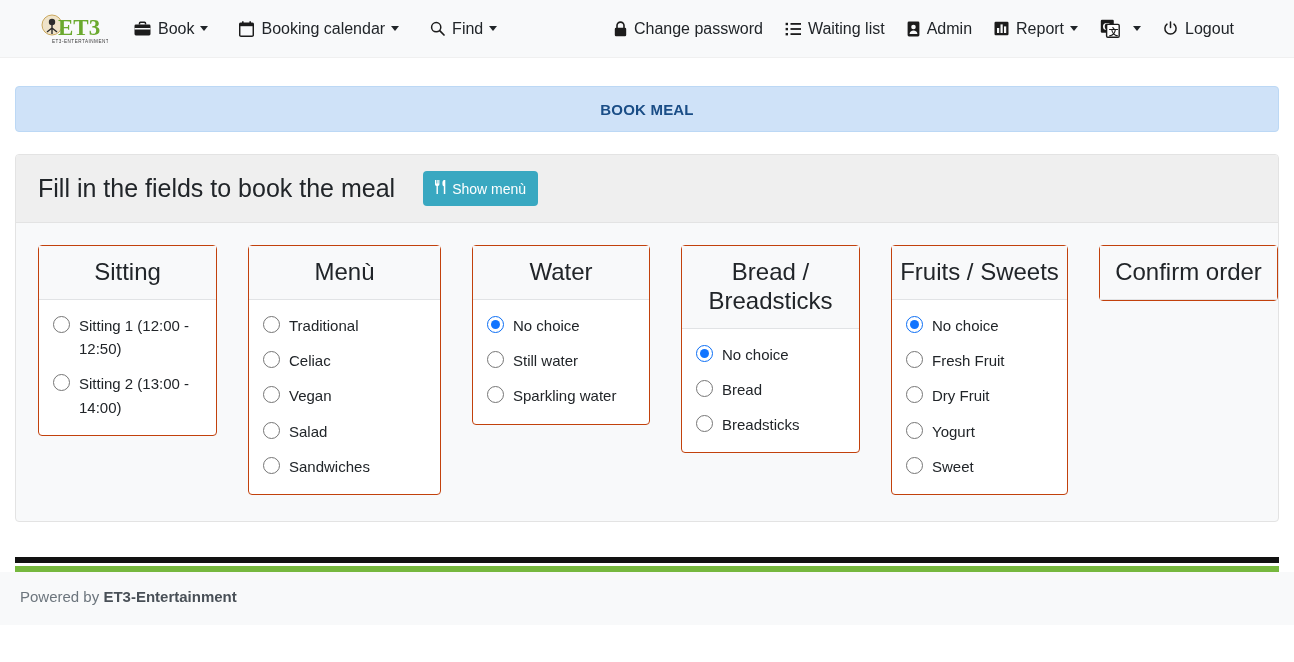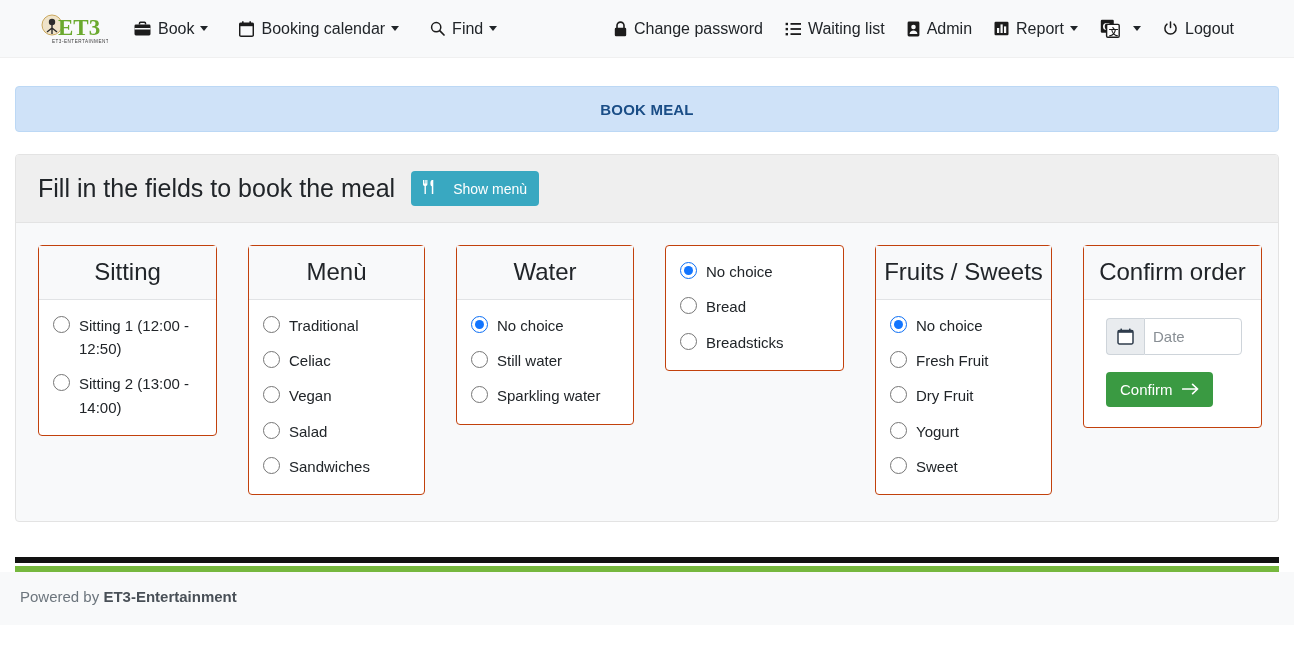--- a/index.html
+++ b/index.html
@@ -75,28 +75,28 @@
   }
   .card-header {
     background: #efefef;
     border-bottom: 1px solid #e3e3e3;
     padding: 16px 22px;
     display: flex; align-items: center;
     min-height: 58px;
   }
   .card-header-title { font-size: 25px; color: #212529; font-weight: normal; }
   .btn-menu {
-    margin-left: 16px;
+    margin-left: 28px;
     background: #39a8c1;
     color: #fff;
     border: none;
     border-radius: 4px;
     padding: 8px 12px 8px 10px;
     font-size: 14px;
-    display: inline-flex; align-items: center; gap: 16px;
+    display: inline-flex; align-items: center; gap: 3px;
     cursor: pointer;
     font-family: "Liberation Sans", sans-serif;
   }
 
   .card-body { padding: 22px 22px 26px 22px; }
 
   .cols { display: flex; align-items: flex-start; gap: 31px; }
 
   .panel {
     border: 1px solid #c2410c;
@@ -110,21 +110,21 @@
     padding: 12px 8px;
     text-align: center;
     font-size: 24px;
     font-weight: normal;
     color: #212529;
     line-height: 1.2;
   }
   .panel-body { padding: 14px 0 16px 0; }
 
   .w-sitting { width: 179px; }
-  .w-menu    { width: 177px; }
+  .w-menu    { width: 193px; }
   .w-water   { width: 178px; }
   .w-bread   { width: 179px; }
   .w-fruit   { width: 177px; }
   .w-confirm { width: 179px; }
 
   .radio-row {
     display: flex; align-items: flex-start;
     padding: 0 12px 0 14px;
     margin-bottom: 12px;
     cursor: pointer;
@@ -411,20 +411,21 @@
               <span class="radio-label">Still water</span>
             </label>
             <label class="radio-row">
               <span class="radio"></span>
               <span class="radio-label">Sparkling water</span>
             </label>
           </div>
         </div>
 
         <div class="panel w-bread">
+          <div class="panel-head">Bread / Breadsticks</div>
           <div class="panel-body">
             <label class="radio-row">
               <span class="radio checked"></span>
               <span class="radio-label">No choice</span>
             </label>
             <label class="radio-row">
               <span class="radio"></span>
               <span class="radio-label">Bread</span>
             </label>
             <label class="radio-row">
@@ -455,41 +456,20 @@
             </label>
             <label class="radio-row">
               <span class="radio"></span>
               <span class="radio-label">Sweet</span>
             </label>
           </div>
         </div>
 
         <div class="panel w-confirm">
           <div class="panel-head">Confirm order</div>
-          <div class="confirm-body">
-            <div class="input-group">
-              <span class="input-prepend">
-                <svg width="17" height="17" viewBox="0 0 17 17">
-                    <rect x="1" y="2.6" width="15" height="13.4" rx="1.4" fill="#fff" stroke="#2f3c4c" stroke-width="1.5"></rect>
-                    <rect x="1" y="2.6" width="15" height="2.2" fill="#2f3c4c"></rect>
-                    <rect x="3.4" y="0.5" width="1.6" height="3" rx=".5" fill="#2f3c4c"></rect>
-                    <rect x="12" y="0.5" width="1.6" height="3" rx=".5" fill="#2f3c4c"></rect>
-                  </svg>
-              </span>
-              <input class="date-input" type="text" value="" placeholder="Date" style="">
-            </div>
-            <button class="btn-confirm">
-              <span>Confirm</span>
-              <span>
-                <svg width="17" height="12" viewBox="0 0 17 12">
-                    <path d="M0.6 6h14M10.6 1.4L15.6 6l-5 4.6" fill="none" stroke="#ffffff" stroke-width="1.6" stroke-linecap="round" stroke-linejoin="round"></path>
-                  </svg>
-              </span>
-            </button>
-          </div>
         </div>
 
       </div>
     </div>
   </div>
 </div>
 
 <div class="footer-wrap">
   <div class="bar-black"></div>
   <div class="bar-green"></div>

